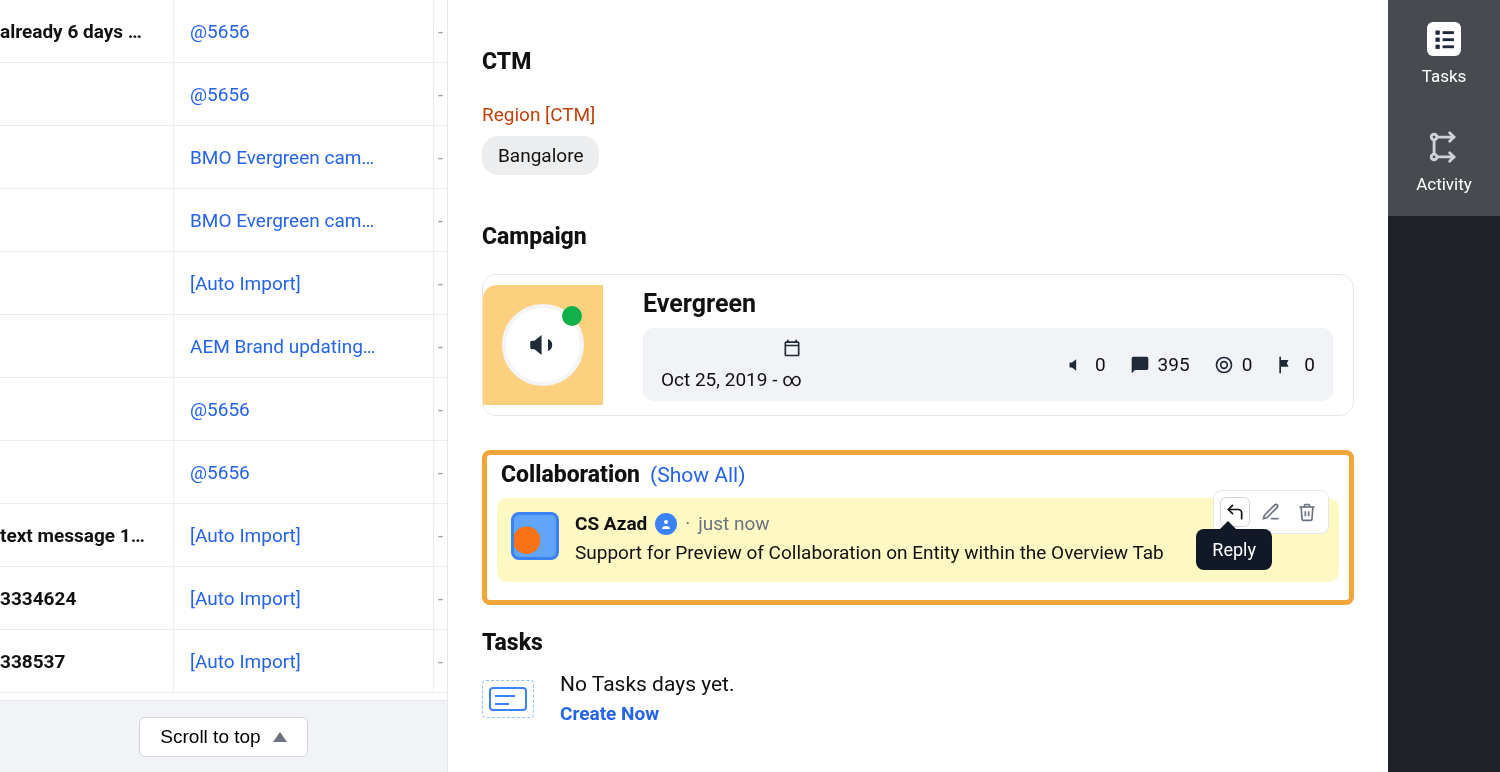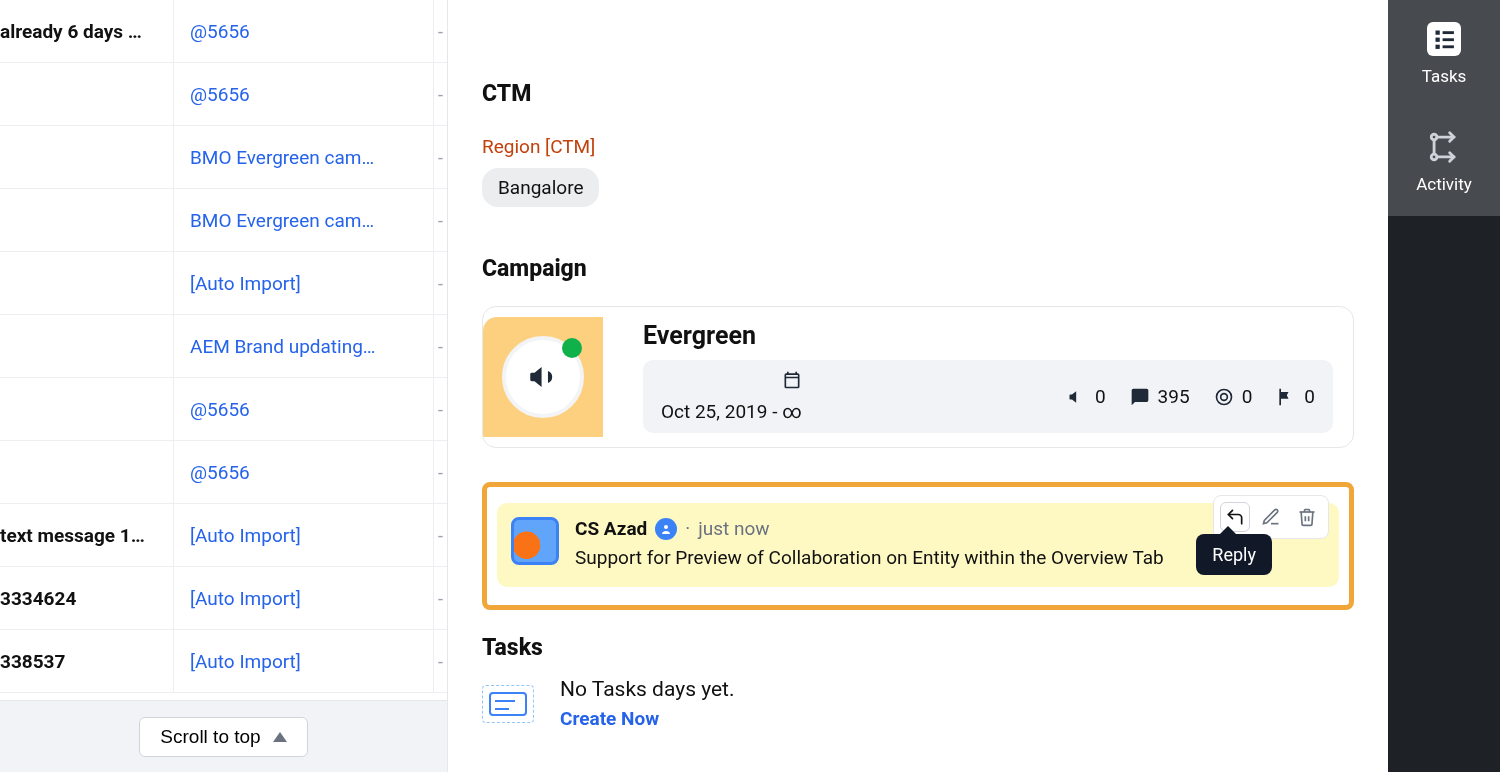--- a/index.html
+++ b/index.html
@@ -11,21 +11,21 @@
   .table-wrap { flex: 1; overflow: hidden; }
   .trow { display: flex; align-items: center; height: 63px; border-bottom: 1px solid #eceef1; }
   .cell-a { width: 174px; padding: 0 6px 0 0; display: flex; align-items: center; font-size: 19px; color: #111; overflow: hidden; white-space: nowrap; text-overflow: ellipsis; border-right: 1px solid #eceef1; height: 100%; font-weight: bold; }
   .cell-b { flex: 1; padding: 0 10px 0 16px; display: flex; align-items: center; font-size: 19px; height: 100%; }
   .cell-b a { color: #2563eb; text-decoration: none; white-space: nowrap; overflow: hidden; text-overflow: ellipsis; max-width: 220px; display: inline-block; }
   .cell-c { width: 14px; color: #9ca3af; font-size: 18px; height: 100%; display: flex; align-items: center; justify-content: center; border-left: 1px solid #eceef1; }
   .scroll-top-wrap { height: 72px; background: #f1f3f6; display: flex; align-items: center; justify-content: center; border-top: 1px solid #e5e7eb; }
   .scroll-top-btn { background: #fff; border: 1px solid #d1d5db; border-radius: 6px; font-size: 19px; padding: 8px 20px; display: inline-flex; align-items: center; gap: 12px; cursor: pointer; }
 
   
-  .center { flex: 1; padding: 0 34px 12px 34px; overflow-y: auto; position: relative; margin-top: 32px; }
+  .center { flex: 1; padding: 0 34px 12px 34px; overflow-y: auto; position: relative; }
   .sec-head { font-weight: 800; font-size: 23px; margin-top: 48px; }
   .field-label { color: #c2410c; font-size: 19px; margin-top: 28px; }
   .chip { display: inline-block; background: #ecedef; color: #111; font-size: 19px; padding: 8px 16px; border-radius: 16px; margin-top: 10px; }
 
   .campaign-card { border: 1px solid #e5e7eb; border-radius: 14px; margin-top: 24px; overflow: hidden; }
   .camp-top { display: flex; align-items: center; gap: 20px; }
   .camp-icon-wrap { width: 120px; height: 120px; background: #fdd080; display: flex; align-items: center; justify-content: center; position: relative; border-top-left-radius: 14px; }
   .camp-circle { width: 82px; height: 82px; background: #fff; border: 4px solid #f3f4f6; border-radius: 50%; display: flex; align-items: center; justify-content: center; position: relative; }
   .camp-circle .dot { position: absolute; top: -2px; right: -2px; width: 20px; height: 20px; background: #10b04b; border-radius: 50%; }
   .camp-body { flex: 1; padding: 14px 20px; }
@@ -237,20 +237,24 @@
               <span>0</span>
             </span>
           </div>
         </div>
       </div>
     </div>
   </div>
 
   
   <div class="collab-wrap">
+    <div class="collab-head">
+      <span>Collaboration</span>
+      <a href="#">(Show All)</a>
+    </div>
     <div class="collab-body">
       <div class="collab-avatar"></div>
       <div class="collab-content">
         <div class="collab-meta">
           <span class="collab-name">CS Azad</span>
           <span class="badge-circle">
             <svg width="12" height="12" viewBox="0 0 24 24" fill="#fff">
                 <circle cx="12" cy="8" r="4"></circle>
                 <path d="M4 22c0-4 4-6 8-6s8 2 8 6"></path>
               </svg>

